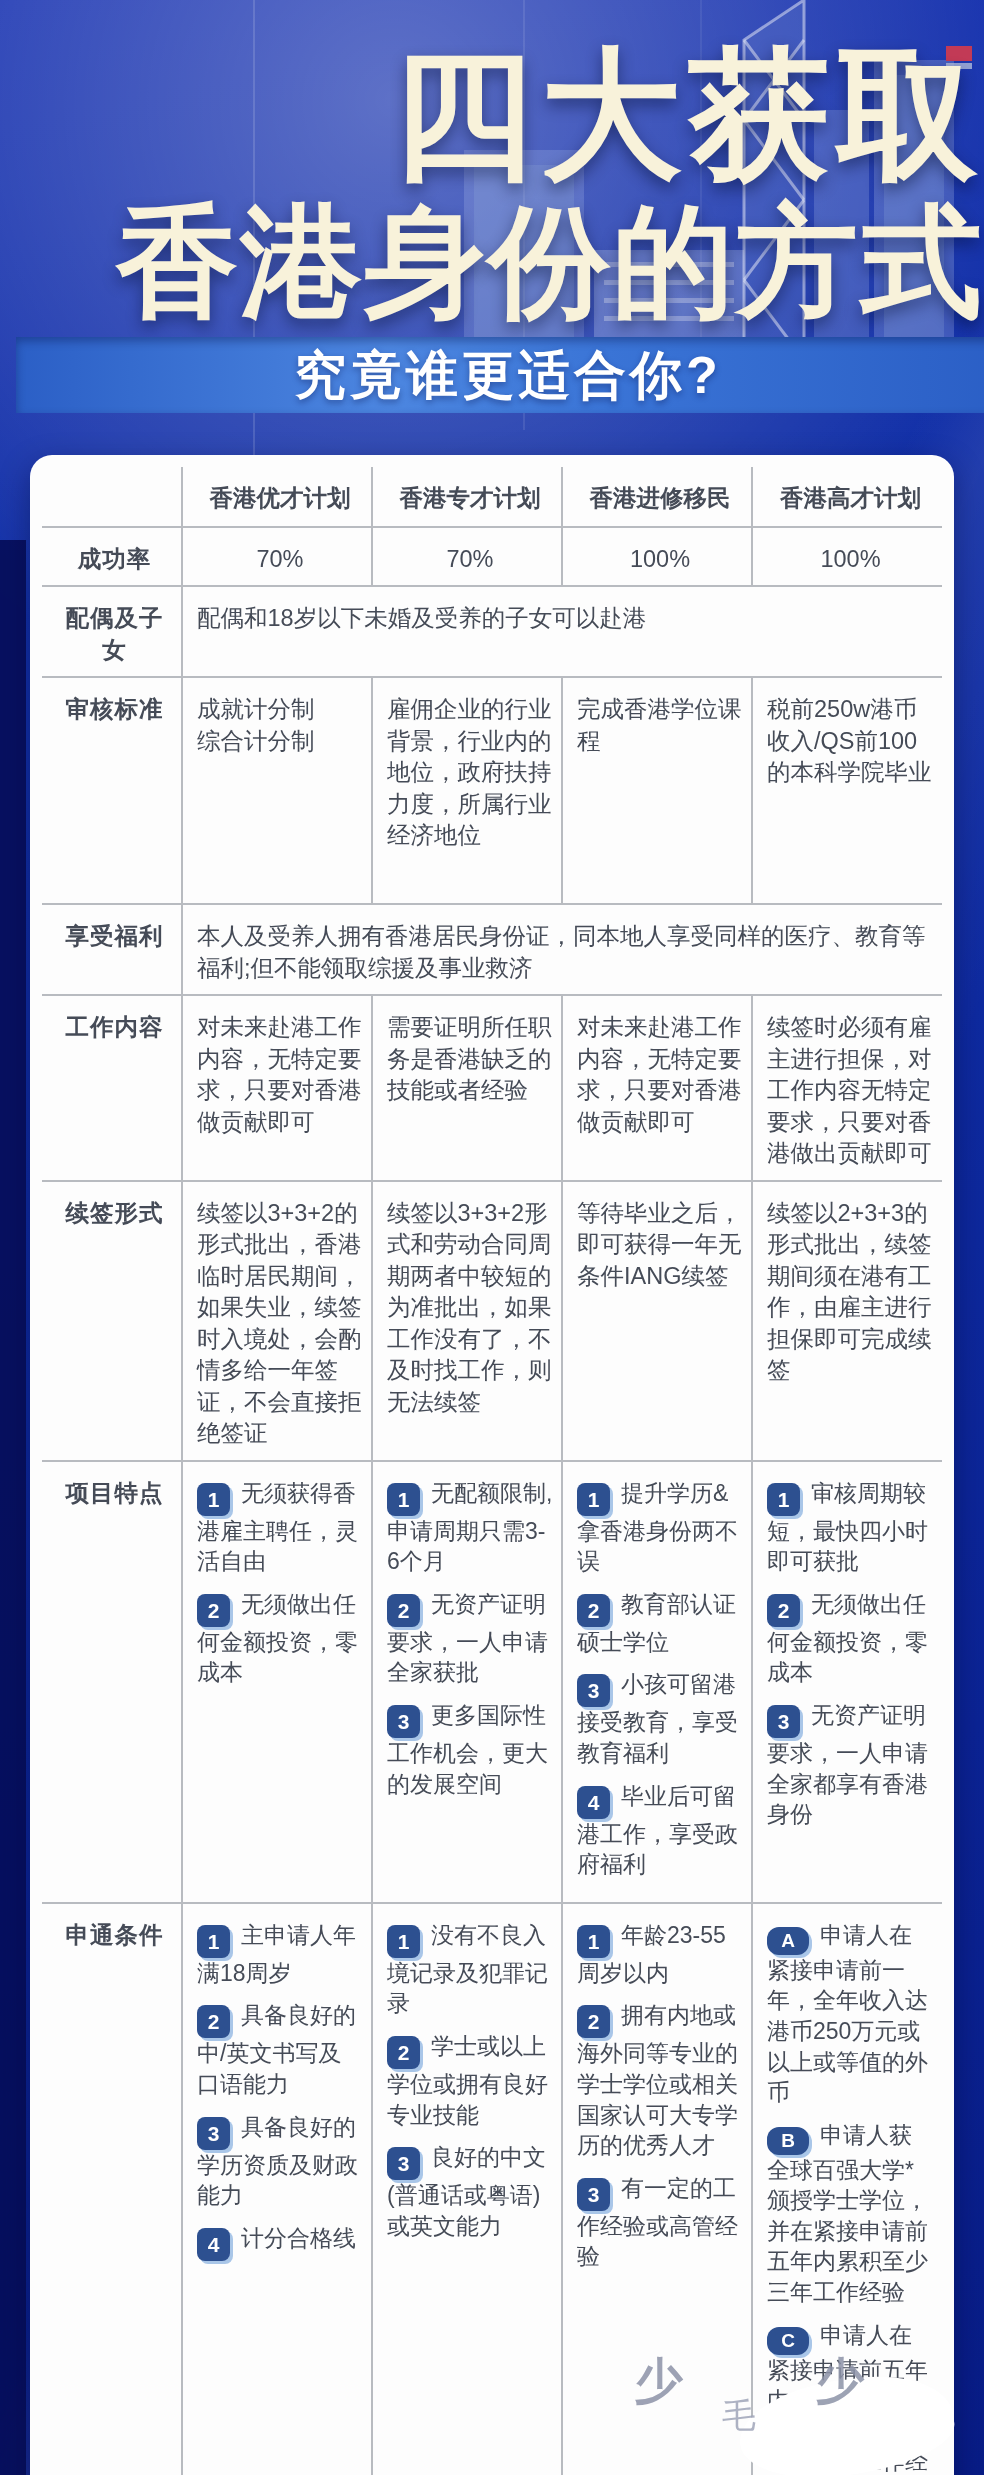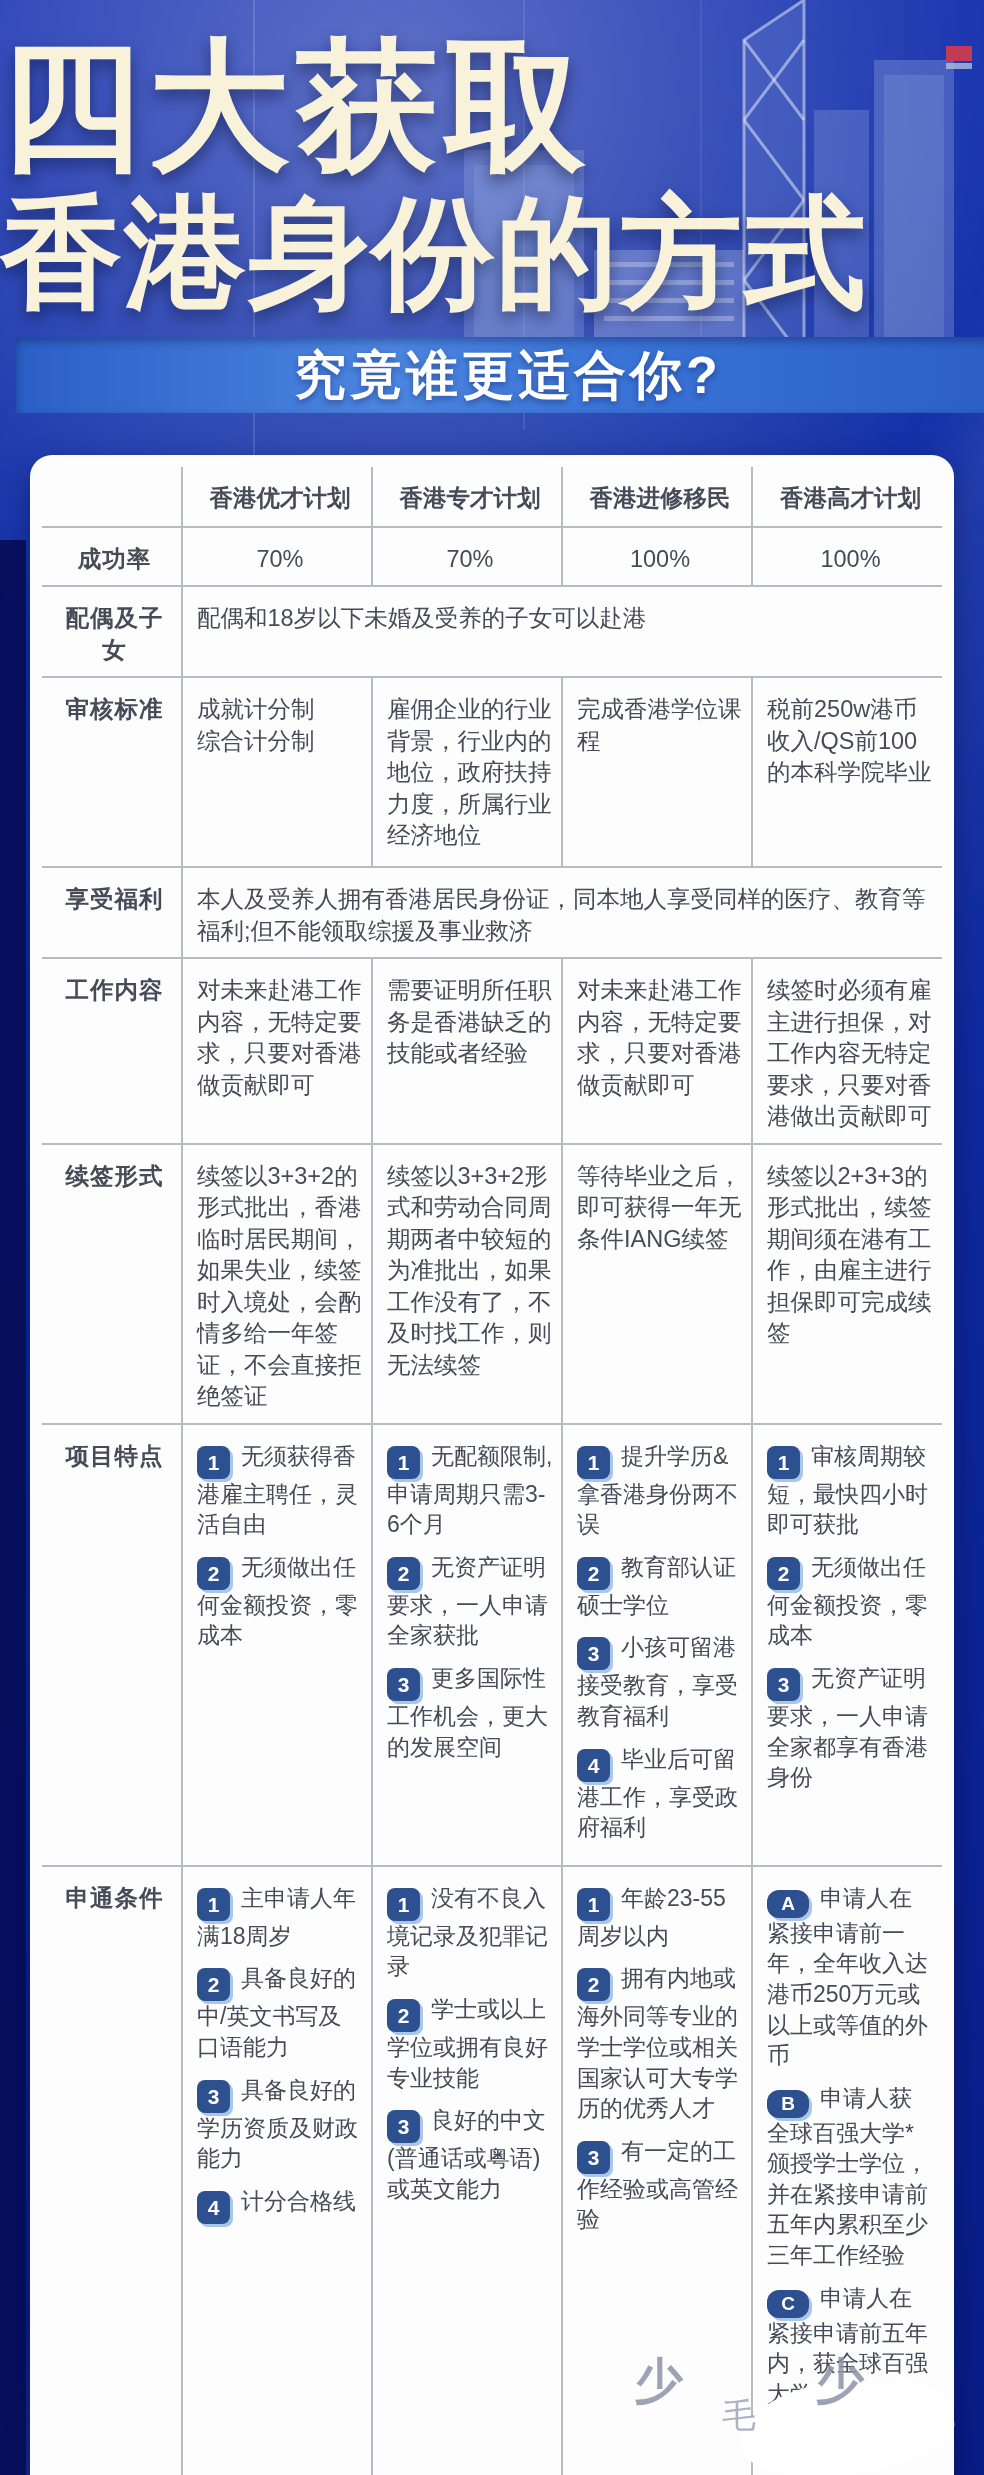--- a/index.html
+++ b/index.html
@@ -15,22 +15,22 @@
   .streak{position:absolute;top:0;width:2px;background:rgba(255,255,255,.14);}
   .s1{left:253px;height:470px;}
   .s2{left:523px;height:430px;opacity:.7;}
   .s3{left:700px;height:380px;opacity:.5;}
   .left-edge{position:absolute;left:0;top:540px;bottom:0;width:26px;background:rgba(7,14,90,.92);}
   
   .skyline{position:absolute;top:0;right:0;width:540px;height:380px;opacity:.85;}
   .red-sign{position:absolute;top:46px;right:12px;width:26px;height:15px;background:#c23a56;}
   .red-sign:after{content:"";position:absolute;top:17px;left:0;width:26px;height:6px;background:rgba(176,188,220,.8);}
   
-  .title{position:absolute;left:0;width:100%;text-align:left;color:#f8f2da;font-weight:900;
-         text-shadow:0 7px 16px rgba(2,8,40,.45);letter-spacing:6px;white-space:nowrap;}
+  .title{position:absolute;left:0;width:100%;text-align:right;color:#f8f2da;font-weight:900;
+         text-shadow:0 7px 16px rgba(2,8,40,.45);letter-spacing:6px;white-space:nowrap;margin-top:9px;}
   .title-1{top:28px;font-size:142px;line-height:1.1;}
   .title-2{top:180px;font-size:122px;line-height:1.2;letter-spacing:2px;}
   .band{position:absolute;left:16px;top:337px;width:100%;height:76px;
         background:linear-gradient(90deg,#2b5fc6 0%,#4c86e0 38%,#3a74d6 60%,#2b5fc6 100%);
         box-shadow:0 4px 10px rgba(3,10,60,.35) inset;}
   .band-text{width:100%;text-align:center;color:#ffffff;font-weight:900;font-size:52px;line-height:76px;
              letter-spacing:4px;text-shadow:0 3px 6px rgba(10,20,80,.4);}
   
   .card{position:absolute;left:30px;top:455px;width:924px;background:#fdfdfd;border-radius:22px;
         padding:12px;box-sizing:border-box;box-shadow:0 10px 30px rgba(3,8,50,.4);}
@@ -43,21 +43,21 @@
   td.rowlabel{vertical-align:middle;text-align:center;color:#1c3b70;font-weight:bold;
               font-size:25px;padding:4px 2px;letter-spacing:1px;}
   td.colhead{vertical-align:middle;text-align:center;color:#1c3b70;font-weight:bold;
              font-size:25px;height:60px;padding:6px 2px;}
   td.center{vertical-align:middle;text-align:center;font-size:25px;padding:4px;border-radius:21px;}
   td.spanline{vertical-align:middle;font-size:24px;padding:8px 10px 8px 16px;}
   .pre{white-space:pre-line;}
   tr.r-apply td{height:112px;}
   tr.r-success td{height:46px;}
   tr.r-spouse td{height:46px;}
-  tr.r-review td{height:190px;}
+  tr.r-review td{height:227px;}
   tr.r-welfare td{height:82px;}
   tr.r-work td{height:184px;margin-top:46px;}
   tr.r-renewal td{height:269px;}
   tr.r-features td{height:370px;}
   tr.r-conditions td{height:588px;}
   
   .item{margin:0 0 12px 0;font-size:23px;line-height:1.33;}
   .badge{display:inline-block;width:33px;height:33px;background:#2d5090;color:#ffffff;
          border-radius:8px;text-align:center;line-height:33px;font-size:21px;font-weight:bold;
          margin-right:11px;box-shadow:3px 3px 0 #a9c6e8;vertical-align:-6px;}

